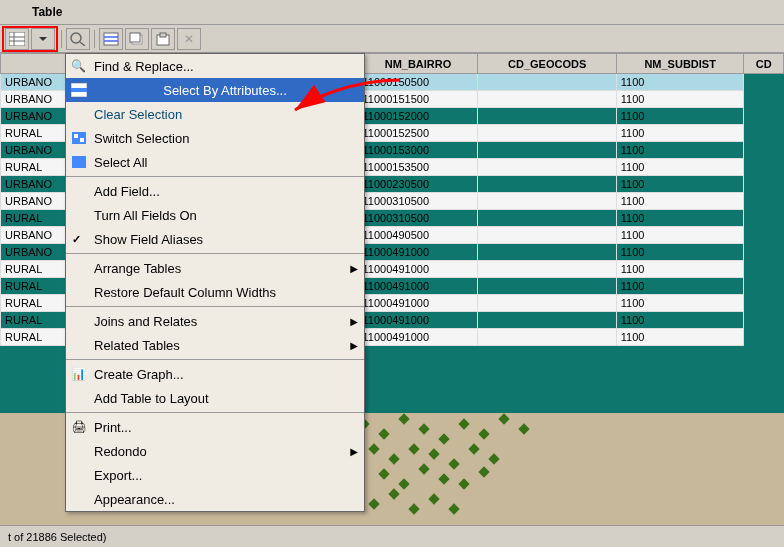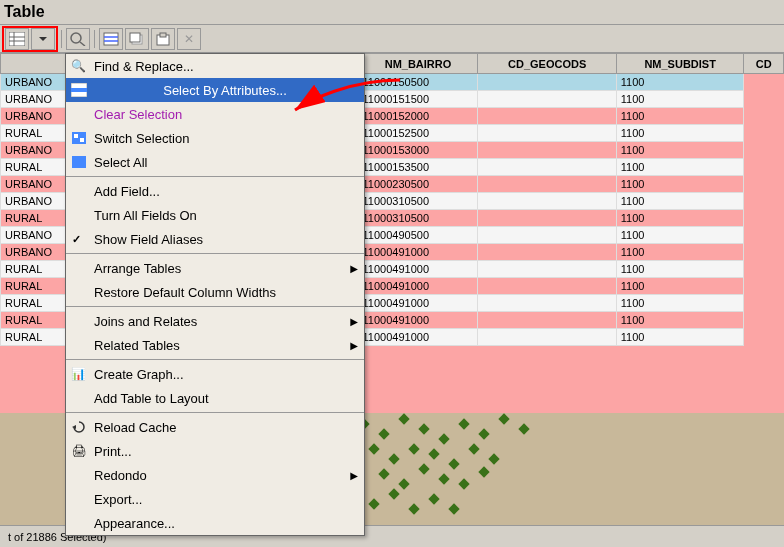--- a/index.html
+++ b/index.html
@@ -20,23 +20,24 @@
       height: 25px;
       background: #d4d0c8;
       display: flex;
       align-items: center;
       padding: 0 4px;
       border-bottom: 1px solid #999;
       z-index: 10;
     }
 
     .table-title {
-      font-size: 16px;
+      font-size: 12px;
       font-weight: bold;
       margin-right: 8px;
+      margin-left: 28px;
     }
 
     
     .toolbar {
       position: absolute;
       top: 25px; left: 0; right: 0;
       height: 28px;
       background: #d4d0c8;
       display: flex;
       align-items: center;
@@ -61,21 +62,21 @@
       background: #999;
       margin: 0 3px;
     }
 
     
     .table-area {
       position: absolute;
       top: 53px; left: 0;
       width: 784px;
       height: 360px;
-      background: #fca5a5;
+      background: #0f766e;
       overflow: hidden;
       z-index: 5;
     }
 
     .table-grid {
       width: 100%;
       border-collapse: collapse;
     }
 
     .table-grid th {
@@ -127,21 +128,21 @@
 
     .menu-item {
       display: flex;
       align-items: center;
       padding: 3px 8px 3px 28px;
       cursor: pointer;
       position: relative;
       height: 24px;
     }
 
-    .menu-item.disabled { color: #a21caf; cursor: default; }
+    .menu-item.disabled { color: #0c4a6e; cursor: default; }
 
     .menu-item .menu-icon {
       position: absolute;
       left: 4px;
       width: 18px; height: 18px;
       display: flex; align-items: center; justify-content: center;
       font-size: 12px;
     }
 
     .menu-item .submenu-arrow {
@@ -525,29 +526,20 @@
   <div class="menu-separator"></div>
   <div class="menu-item">
     <span class="menu-icon">📊</span>
     <span>Create Graph...</span>
   </div>
   <div class="menu-item">
     <span>Add Table to Layout</span>
   </div>
   <div class="menu-separator"></div>
   <div class="menu-item">
-    <span class="menu-icon">
-      <svg width="14" height="14" viewBox="0 0 14 14">
-        <path d="M7 2 A5 5 0 1 1 2 7" fill="none" stroke="#333" stroke-width="1.5"></path>
-        <polygon points="0,7 4,5 4,9" fill="#333"></polygon>
-      </svg>
-    </span>
-    <span>Reload Cache</span>
-  </div>
-  <div class="menu-item">
     <span class="menu-icon">🖨</span>
     <span>Print...</span>
   </div>
   <div class="menu-item">
     <span>Redondo</span>
     <span class="submenu-arrow">▶</span>
   </div>
   <div class="menu-item">
     <span>Export...</span>
   </div>

